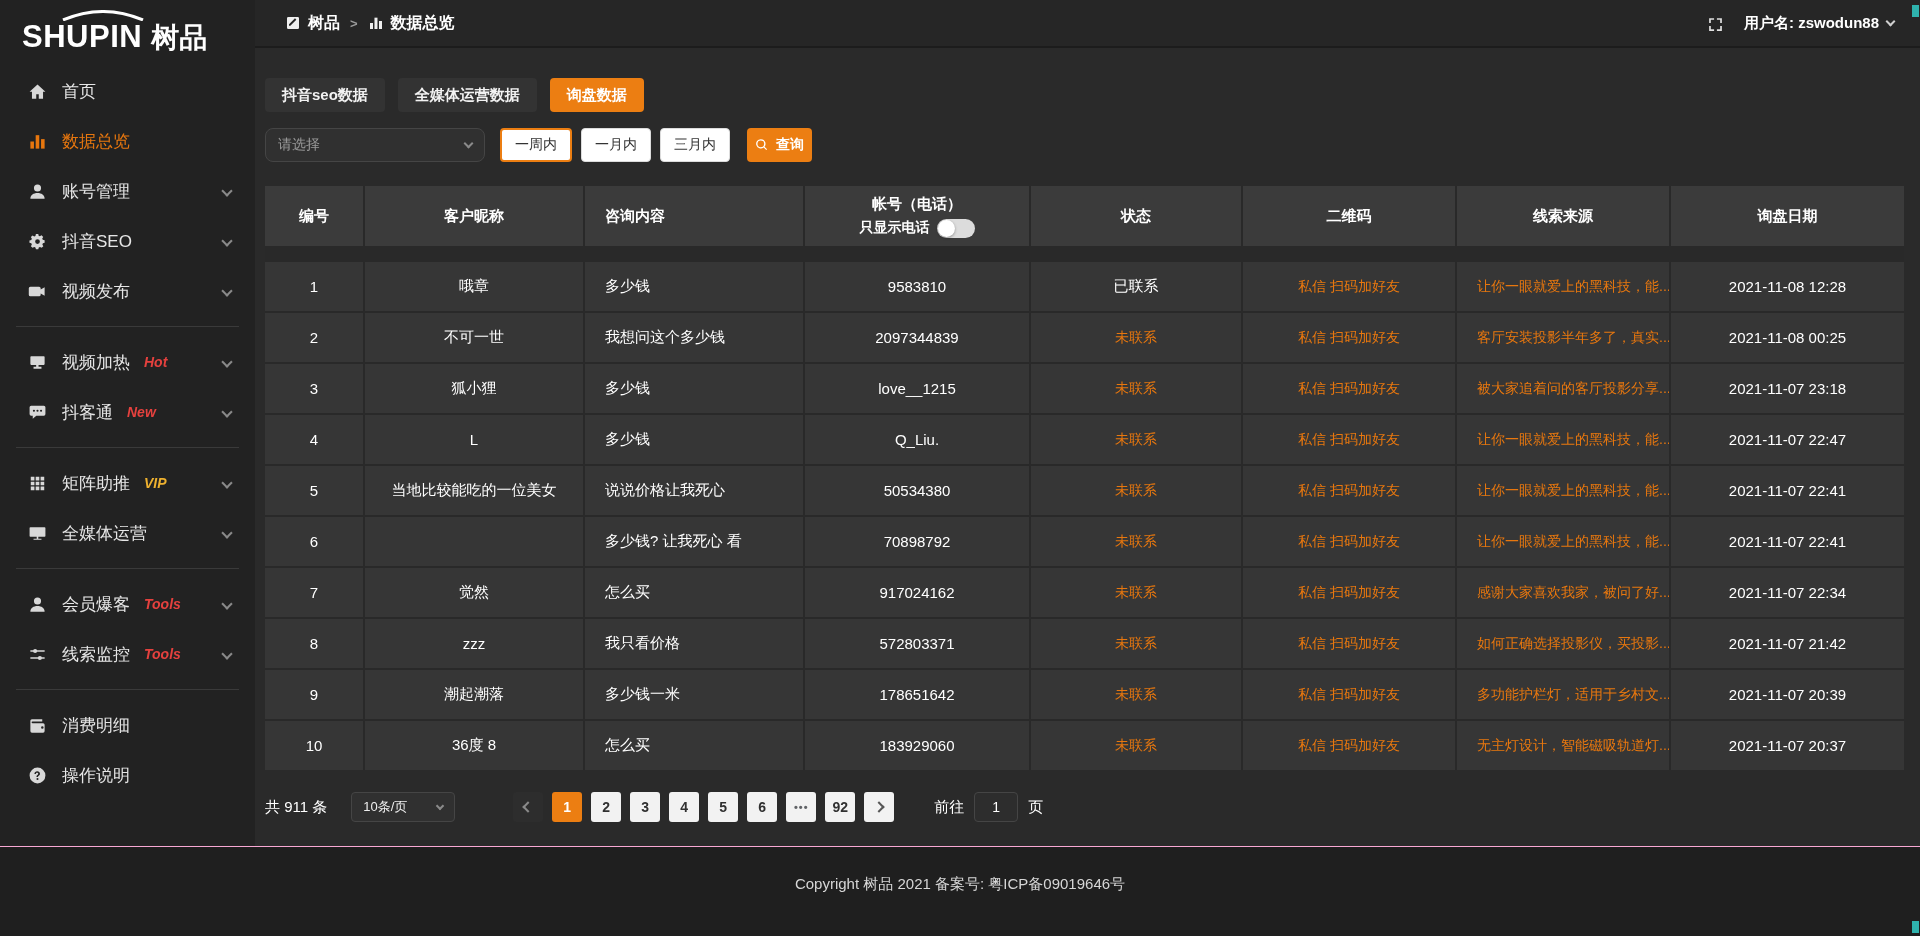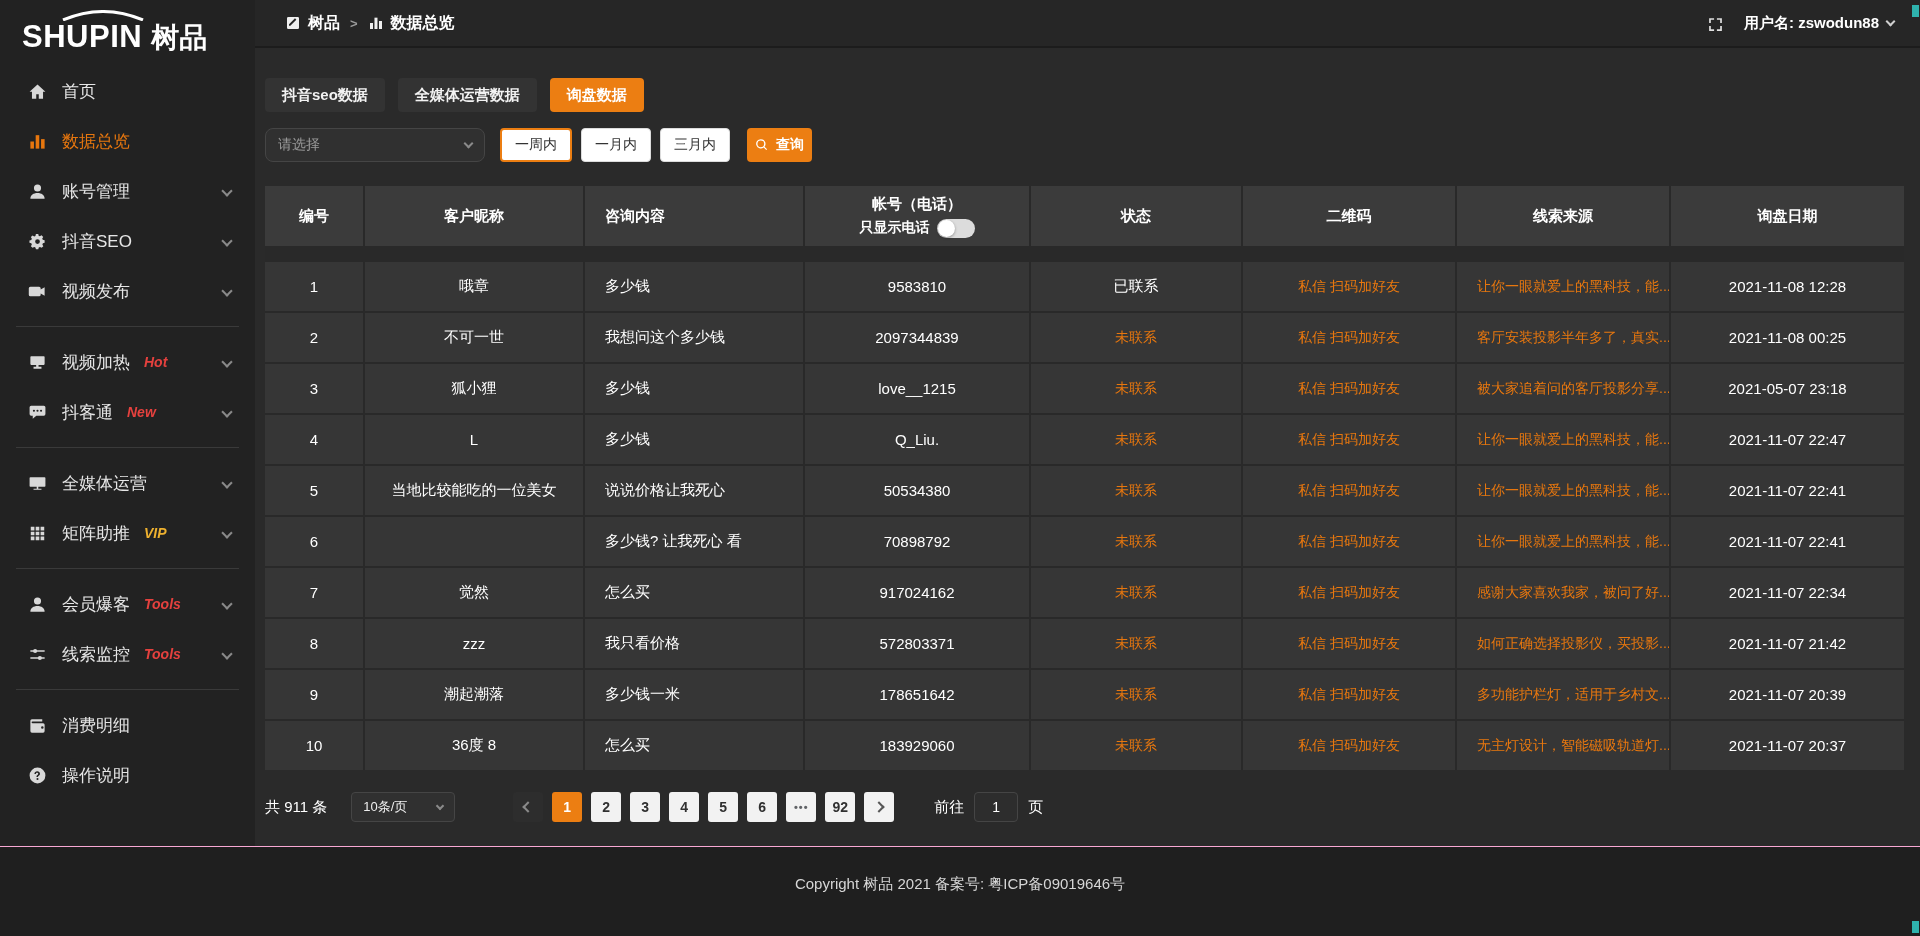--- a/index.html
+++ b/index.html
@@ -160,34 +160,34 @@
           </svg>
         </span>
         <span class="mi-label">抖客通</span>
         <span class="mi-badge" style="color: rgb(229, 65, 62);">New</span>
         <span class="chev mi-chev"></span>
       </div>
       <div class="menu-divider"></div>
       <div class="menu-item">
         <span class="ic">
           <svg viewBox="0 0 24 24" fill="currentColor">
-            <path d="M3 4h18a1 1 0 0 1 1 1v10a1 1 0 0 1-1 1h-8v2.5h4V20H7v-1.5h4V16H3a1 1 0 0 1-1-1V5a1 1 0 0 1 1-1z"></path>
-          </svg>
-        </span>
-        <span class="mi-label">全媒体运营</span>
-        <span class="chev mi-chev"></span>
-      </div>
-      <div class="menu-item">
-        <span class="ic">
-          <svg viewBox="0 0 24 24" fill="currentColor">
             <path d="M3.5 3.5h4.6v4.6H3.5zM9.7 3.5h4.6v4.6H9.7zM15.9 3.5h4.6v4.6h-4.6zM3.5 9.7h4.6v4.6H3.5zM9.7 9.7h4.6v4.6H9.7zM15.9 9.7h4.6v4.6h-4.6zM3.5 15.9h4.6v4.6H3.5zM9.7 15.9h4.6v4.6H9.7zM15.9 15.9h4.6v4.6h-4.6z"></path>
           </svg>
         </span>
         <span class="mi-label">矩阵助推</span>
         <span class="mi-badge" style="color: rgb(238, 177, 47);">VIP</span>
+        <span class="chev mi-chev"></span>
+      </div>
+      <div class="menu-item">
+        <span class="ic">
+          <svg viewBox="0 0 24 24" fill="currentColor">
+            <path d="M3 4h18a1 1 0 0 1 1 1v10a1 1 0 0 1-1 1h-8v2.5h4V20H7v-1.5h4V16H3a1 1 0 0 1-1-1V5a1 1 0 0 1 1-1z"></path>
+          </svg>
+        </span>
+        <span class="mi-label">全媒体运营</span>
         <span class="chev mi-chev"></span>
       </div>
       <div class="menu-divider"></div>
       <div class="menu-item">
         <span class="ic">
           <svg viewBox="0 0 24 24" fill="currentColor">
             <path d="M12 12a4.5 4.5 0 1 0 0-9 4.5 4.5 0 0 0 0 9zm0 2c-5 0-9 2.6-9 7h18c0-4.4-4-7-9-7z"></path>
           </svg>
         </span>
         <span class="mi-label">会员爆客</span>
@@ -343,21 +343,21 @@
           <div class="td">2021-11-08 00:25</div>
         </div>
         <div class="grid-row">
           <div class="td">3</div>
           <div class="td">狐小狸</div>
           <div class="td left">多少钱</div>
           <div class="td">love__1215</div>
           <div class="td status-pending">未联系</div>
           <div class="td link">私信 扫码加好友</div>
           <div class="td left link">被大家追着问的客厅投影分享...</div>
-          <div class="td">2021-05-07 23:18</div>
+          <div class="td">2021-11-07 23:18</div>
         </div>
         <div class="grid-row">
           <div class="td">4</div>
           <div class="td">L</div>
           <div class="td left">多少钱</div>
           <div class="td">Q_Liu.</div>
           <div class="td status-pending">未联系</div>
           <div class="td link">私信 扫码加好友</div>
           <div class="td left link">让你一眼就爱上的黑科技，能...</div>
           <div class="td">2021-11-07 22:47</div>

